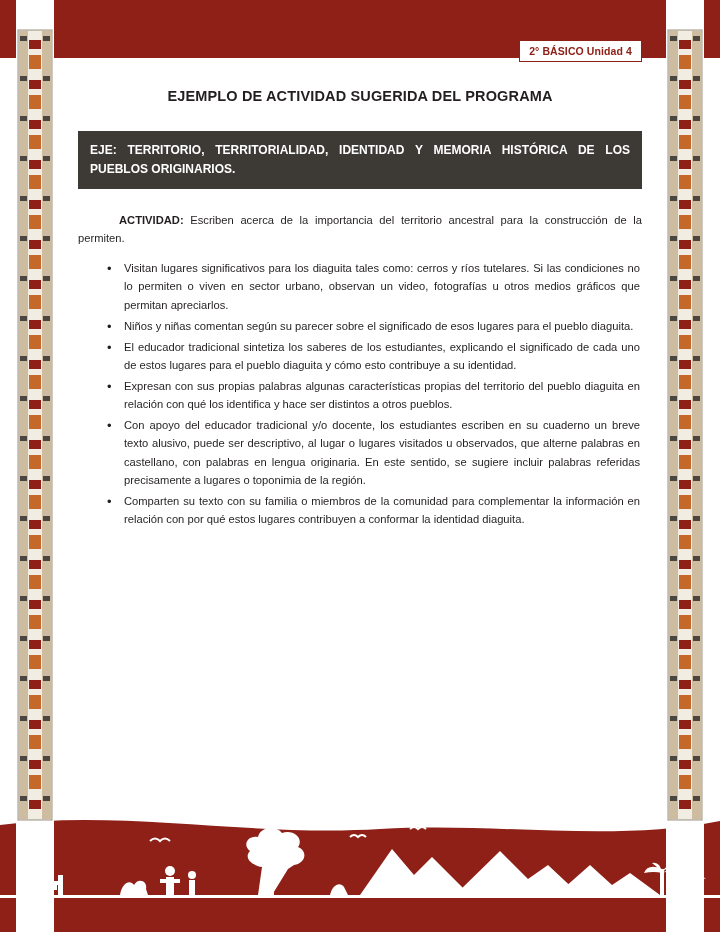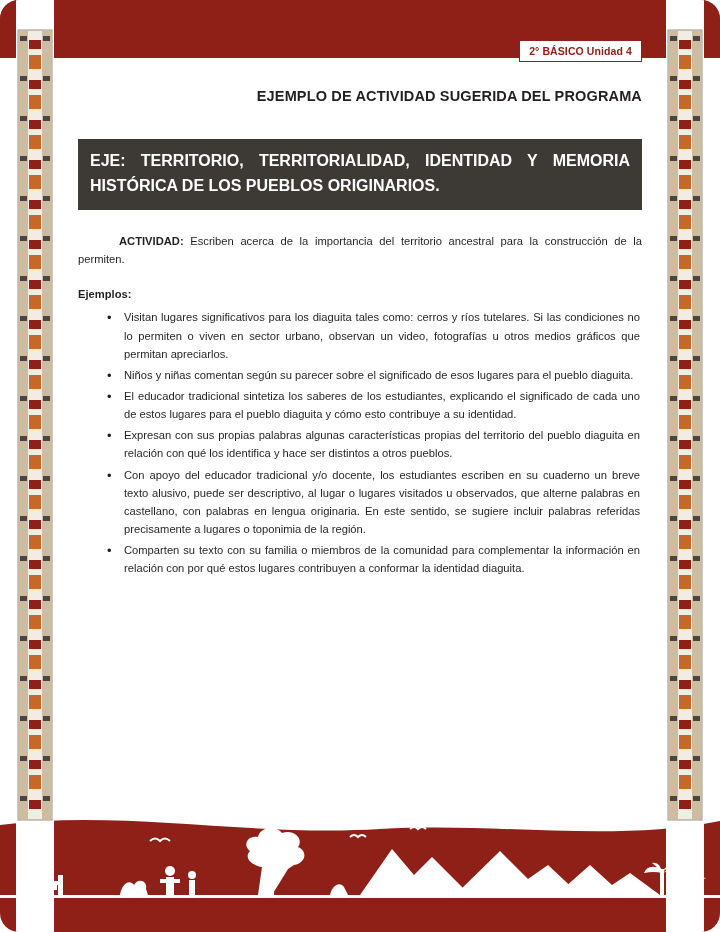--- a/index.html
+++ b/index.html
@@ -12,21 +12,20 @@
     background: #ffffff;
     font-family: "Liberation Sans", sans-serif;
     overflow: hidden;
   }
   .page {
     position: relative;
     width: 720px;
     height: 932px;
     background: #ffffff;
     overflow: hidden;
-    border-radius: 19px;
   }
 
   
   .top-band {
     position: absolute;
     top: 0; left: 0;
     width: 720px;
     height: 58px;
     background: #8e2018;
     z-index: 1;
@@ -79,32 +78,32 @@
     font-weight: bold;
     padding: 4px 9px 4px 9px;
     letter-spacing: 0.1px;
     white-space: nowrap;
     z-index: 6;
   }
 
   .doc-title {
     margin: 0;
     padding-top: 48px;
-    text-align: right;
+    text-align: center;
     font-size: 14.5px;
     font-weight: bold;
     color: #231f20;
     letter-spacing: 0.15px;
   }
 
   .eje-box {
-    margin-top: 35px;
+    margin-top: 27px;
     background: #3d3935;
     color: #ffffff;
-    font-size: 16px;
+    font-size: 12px;
     font-weight: bold;
     line-height: 1.55;
     padding: 10px 12px 11px 12px;
     text-align: justify;
   }
 
   .actividad {
     margin-top: 23px;
     font-size: 11.2px;
     line-height: 1.6;
@@ -405,21 +404,20 @@
     <div class="unit-badge">2° BÁSICO Unidad 4</div>
 
     <h1 class="doc-title">EJEMPLO DE ACTIVIDAD SUGERIDA DEL PROGRAMA</h1>
 
     <div class="eje-box">EJE: TERRITORIO, TERRITORIALIDAD, IDENTIDAD Y MEMORIA HISTÓRICA DE LOS PUEBLOS ORIGINARIOS.</div>
 
     <p class="actividad">
       <span class="lbl">ACTIVIDAD:</span><span> Escriben acerca de la importancia del territorio ancestral para la construcción de la permiten.</span>
     </p>
 
-    <div class="ejemplos-label">Ejemplos:</div>
 
     <ul class="ejemplos">
       <li>Visitan lugares significativos para los diaguita tales como: cerros y ríos tutelares. Si las condiciones no lo permiten o viven en sector urbano, observan un video, fotografías u otros medios gráficos que permitan apreciarlos.</li>
       <li>Niños y niñas comentan según su parecer sobre el significado de esos lugares para el pueblo diaguita.</li>
       <li>El educador tradicional sintetiza los saberes de los estudiantes, explicando el significado de cada uno de estos lugares para el pueblo diaguita y cómo esto contribuye a su identidad.</li>
       <li>Expresan con sus propias palabras algunas características propias del territorio del pueblo diaguita en relación con qué los identifica y hace ser distintos a otros pueblos.</li>
       <li>Con apoyo del educador tradicional y/o docente, los estudiantes escriben en su cuaderno un breve texto alusivo, puede ser descriptivo, al lugar o lugares visitados u observados, que alterne palabras en castellano, con palabras en lengua originaria. En este sentido, se sugiere incluir palabras referidas precisamente a lugares o toponimia de la región.</li>
       <li>Comparten su texto con su familia o miembros de la comunidad para complementar la información en relación con por qué estos lugares contribuyen a conformar la identidad diaguita.</li>
     </ul>
 

